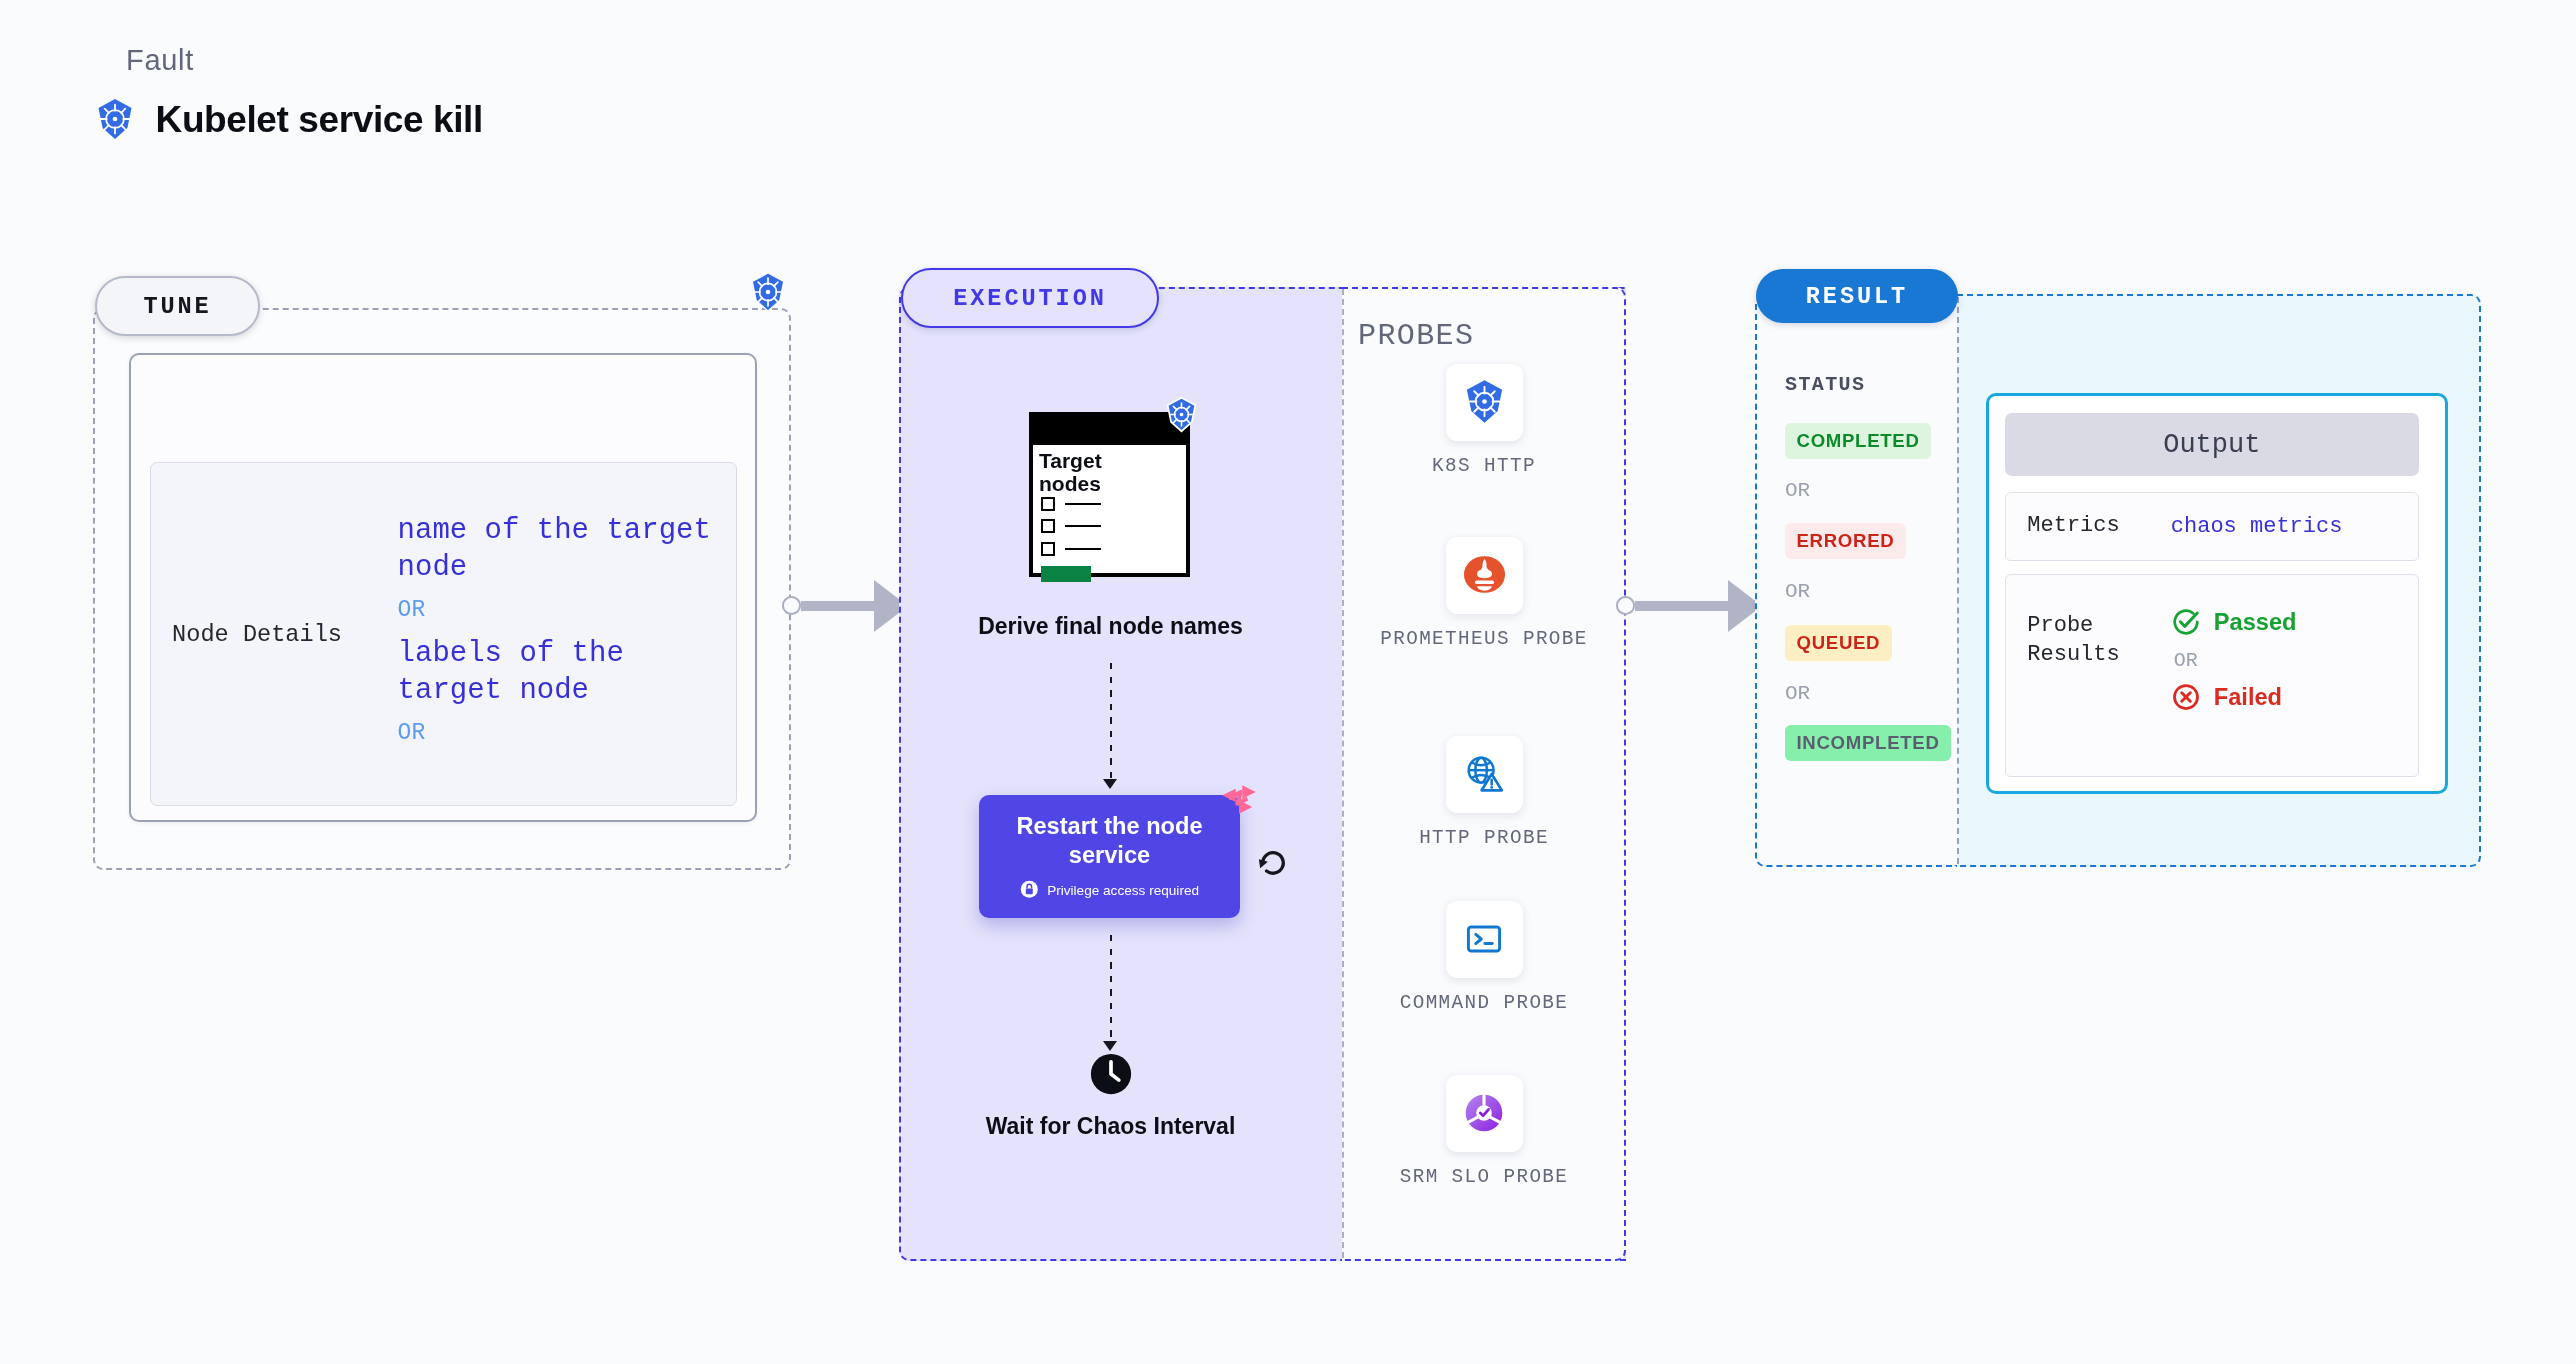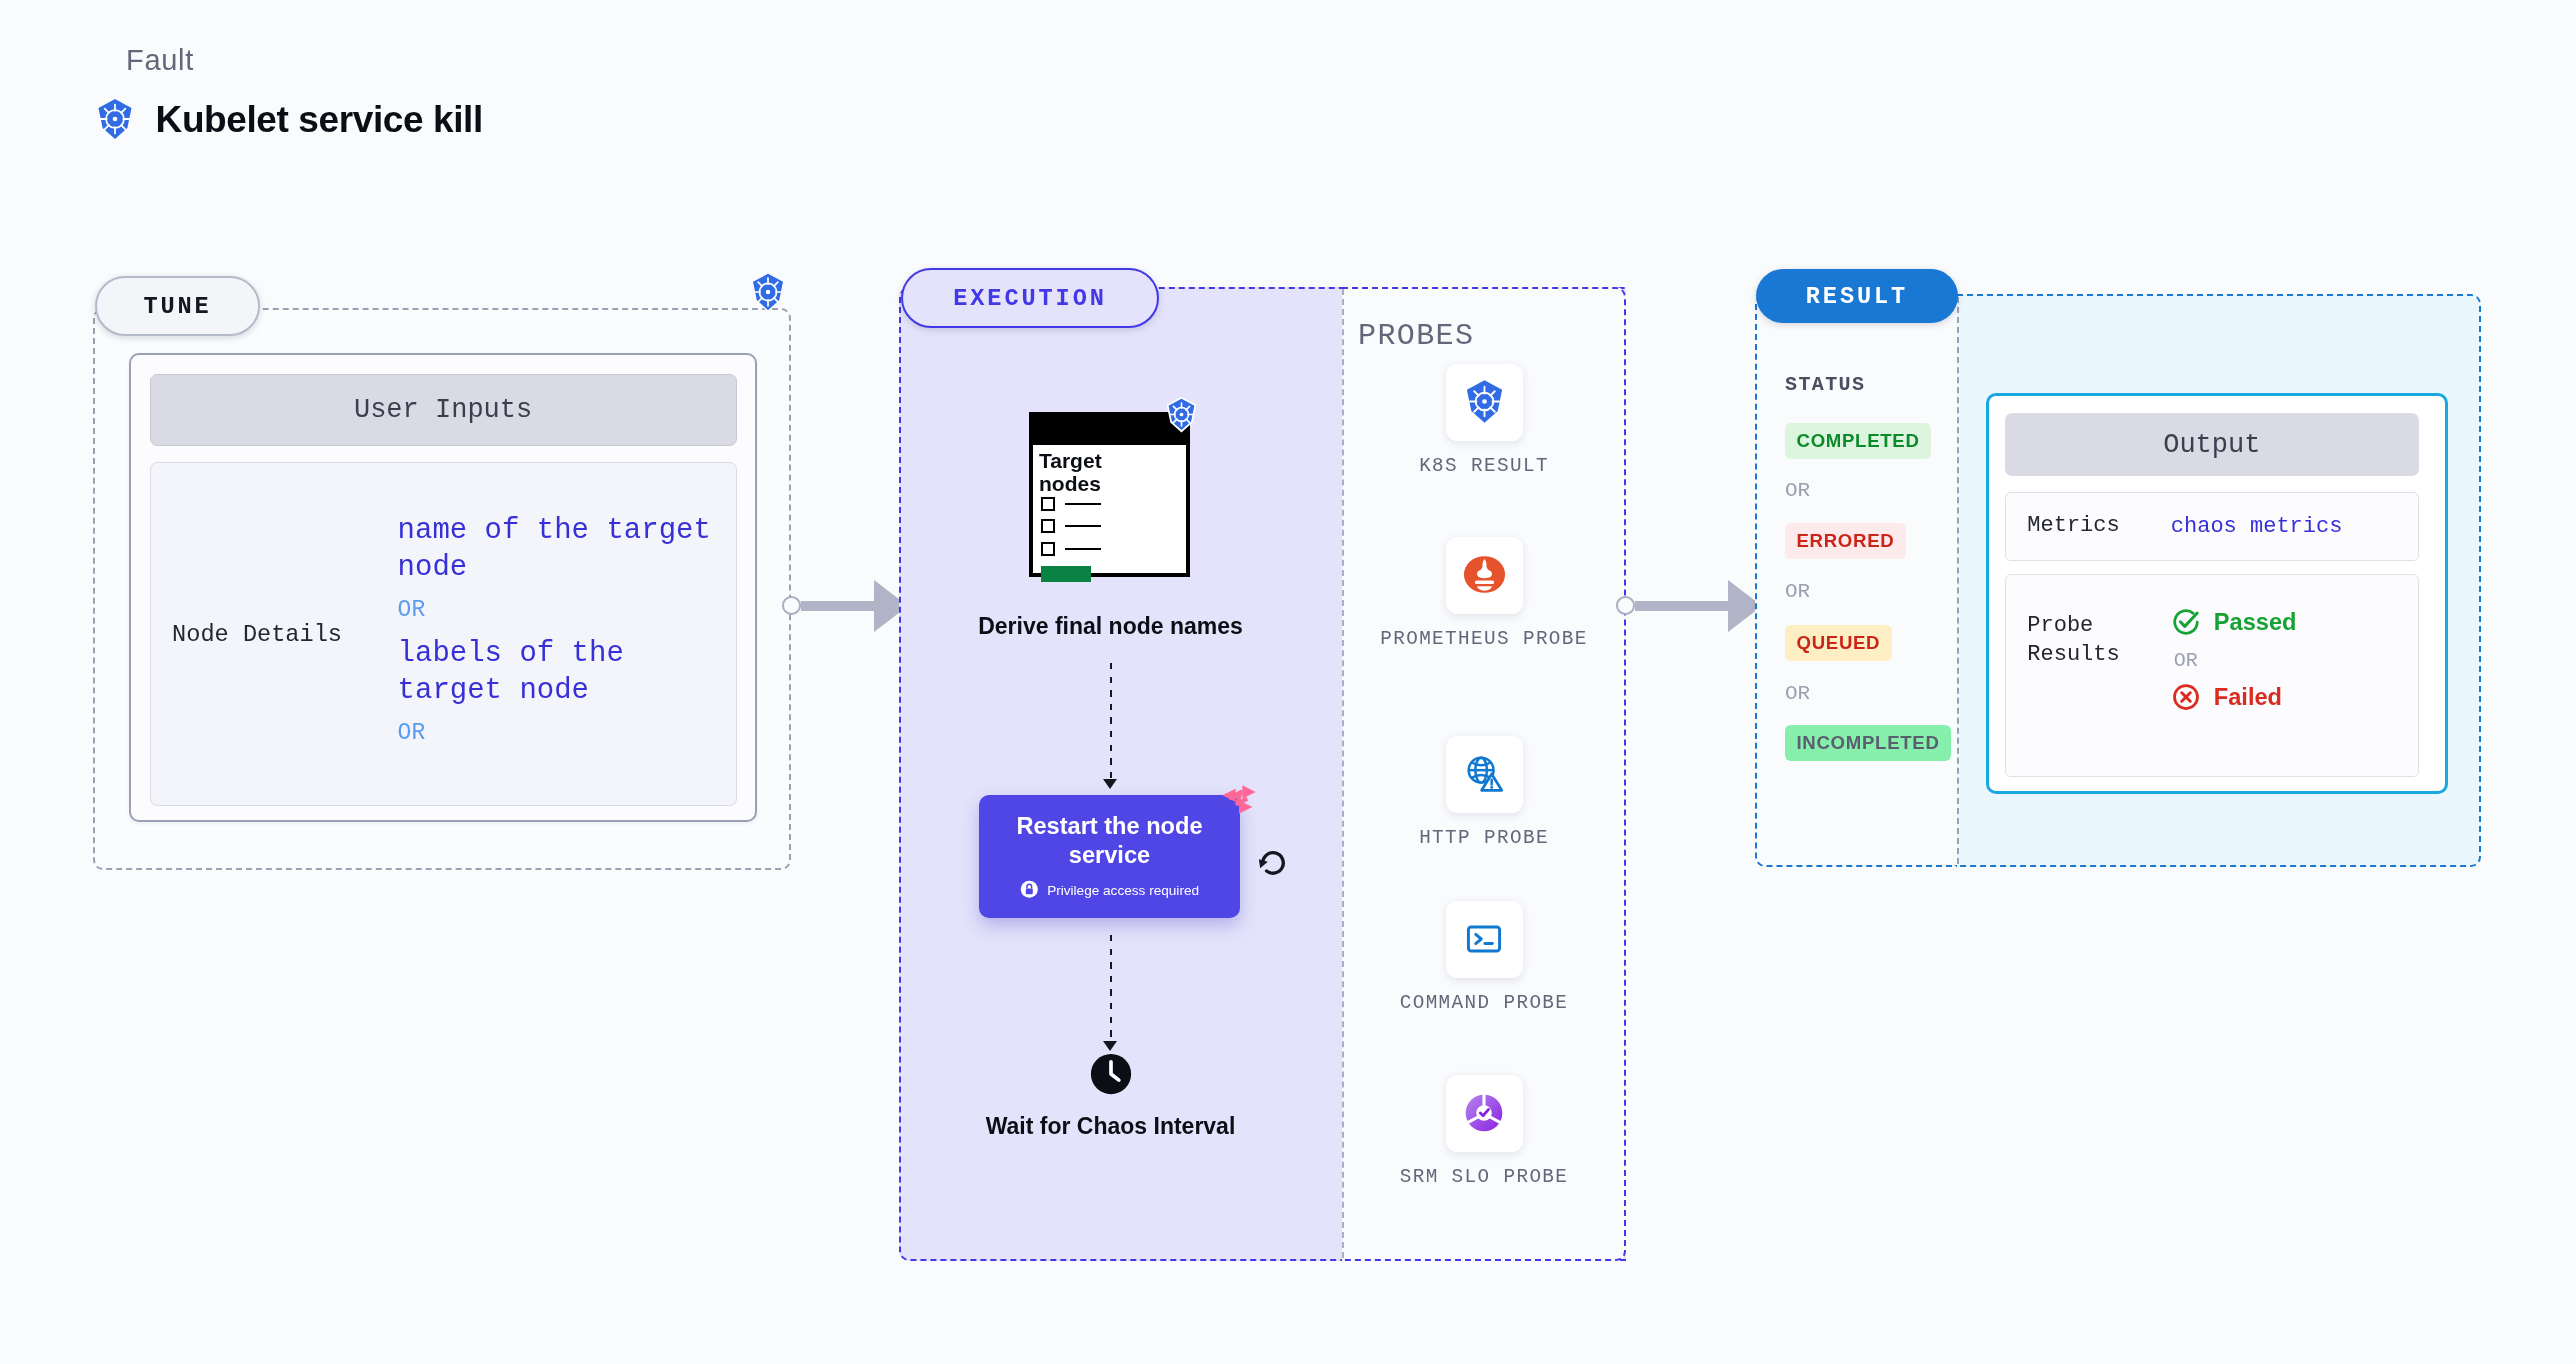--- a/index.html
+++ b/index.html
@@ -228,21 +228,20 @@
           <line x1="23" y1="41" x2="17" y2="47"></line>
         </g>
       </svg>
     </span>
     <span id="title-text">Kubelet service kill</span>
   </div>
 </div>
 
 <div class="panel" id="tune-panel">
   <div class="card-outer">
-    <div class="card-head">User Inputs</div>
     <div class="card-body">
       <div class="row-key">Node Details</div>
       <div class="row-vals">
         <div class="val">name of the target node</div>
         <div class="orlab">OR</div>
         <div class="val">labels of the target node</div>
         <div class="orlab">OR</div>
       </div>
     </div>
   </div>
@@ -372,21 +371,21 @@
           <line x1="12" y1="32" x2="21" y2="32"></line>
             <line x1="43" y1="32" x2="52" y2="32"></line>
           <line x1="18" y1="18" x2="24" y2="24"></line>
             <line x1="40" y1="40" x2="46" y2="46"></line>
           <line x1="46" y1="18" x2="40" y2="24"></line>
             <line x1="24" y1="40" x2="18" y2="46"></line>
         </g>
       </svg>
     </span>
   </div>
-  <div class="probe-label">K8S RESULT</div>
+  <div class="probe-label">K8S HTTP</div>
 </div>
 
 <div class="probe" style="left:1342px;top:537px;">
   <div class="probe-tile">
     <span>
       <svg width="47" height="47" viewBox="0 0 64 64">
         <ellipse cx="32" cy="32" rx="28" ry="25" fill="#e6522c"></ellipse>
         <path d="M32 11 c5 7 1 9 4 13 c2 3 5 2 6 6 c1 4 -2 7 -10 7 c-8 0 -11 -3 -10 -7 c1 -4 4 -3 6 -6 c3 -4 -1 -6 4 -13 z" fill="#fff"></path>
         <rect x="19" y="40" width="26" height="5" rx="2.2" fill="#fff"></rect>
         <path d="M22 48 a10 6 0 0 0 20 0 z" fill="#fff"></path>

